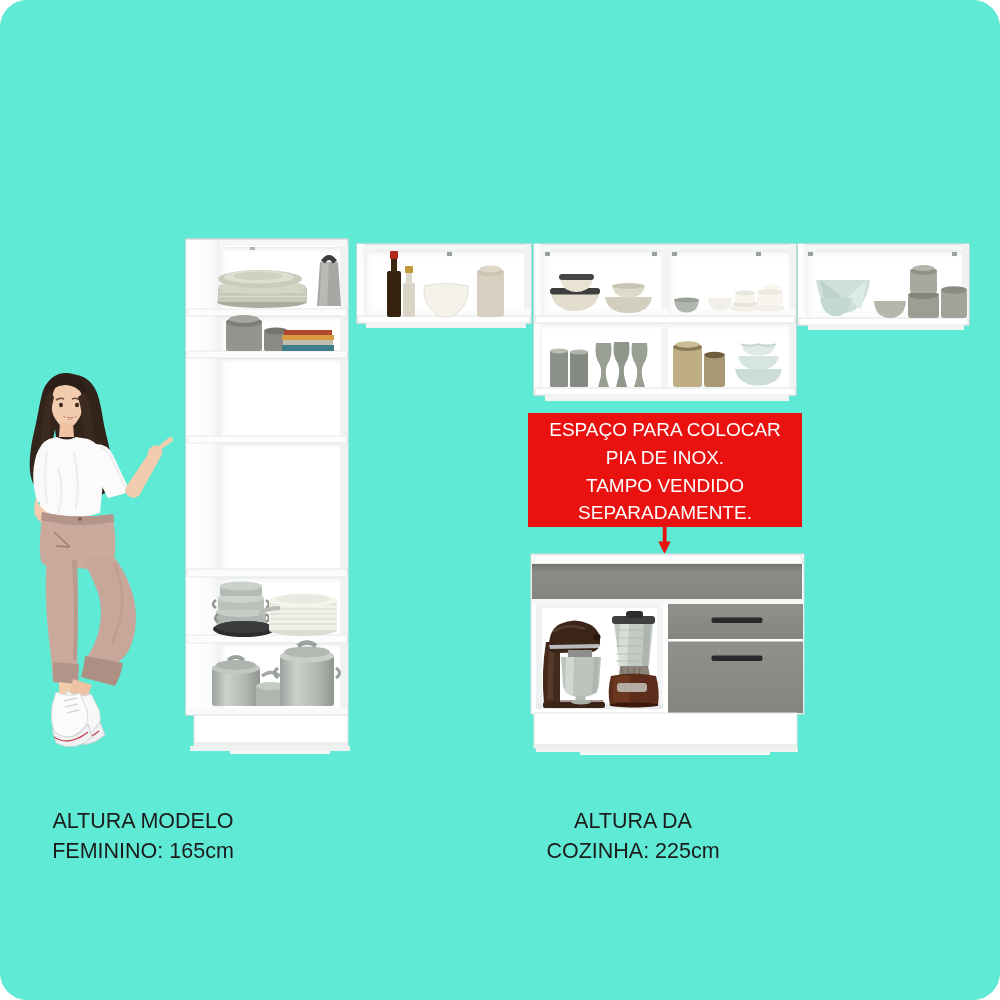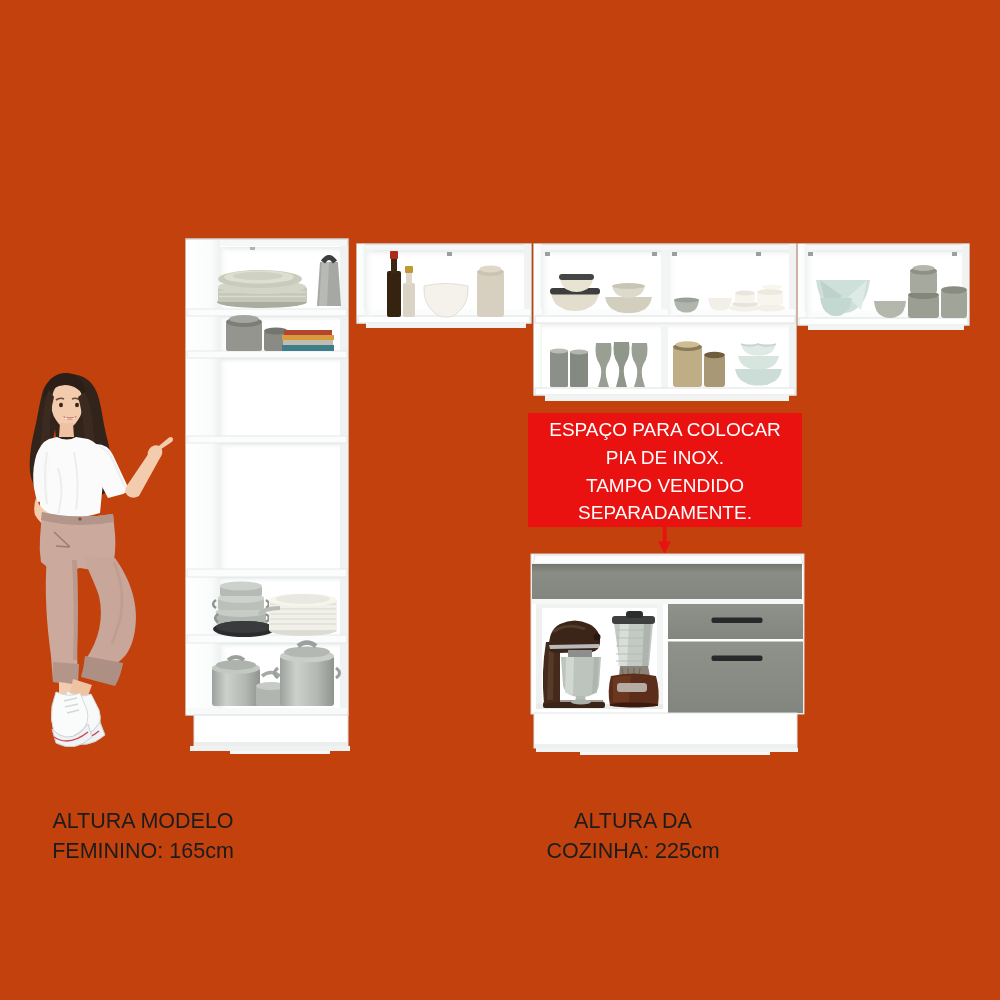--- a/index.html
+++ b/index.html
@@ -1,17 +1,17 @@
 <!DOCTYPE html>
 <html><head>
 <meta charset="utf-8">
 <style>
   html,body{margin:0;padding:0;background:#fff;}
-  #stage{position:relative;width:1000px;height:1000px;background:#c2410c;overflow:hidden;
-         font-family:"Liberation Sans",sans-serif;}
+  #stage{position:relative;width:1000px;height:1000px;background:#5eead4;overflow:hidden;
+         font-family:"Liberation Sans",sans-serif;border-radius:27px;}
   svg{position:absolute;top:0;left:0;}
 </style>
 </head>
 <body>
 <div id="stage">
 <svg width="1000" height="1000" viewBox="0 0 1000 1000">
 <defs>
   <linearGradient id="panelL" x1="0" y1="0" x2="1" y2="0">
     <stop offset="0" stop-color="#ffffff"></stop>
           <stop offset="0.75" stop-color="#fafbfb"></stop>

